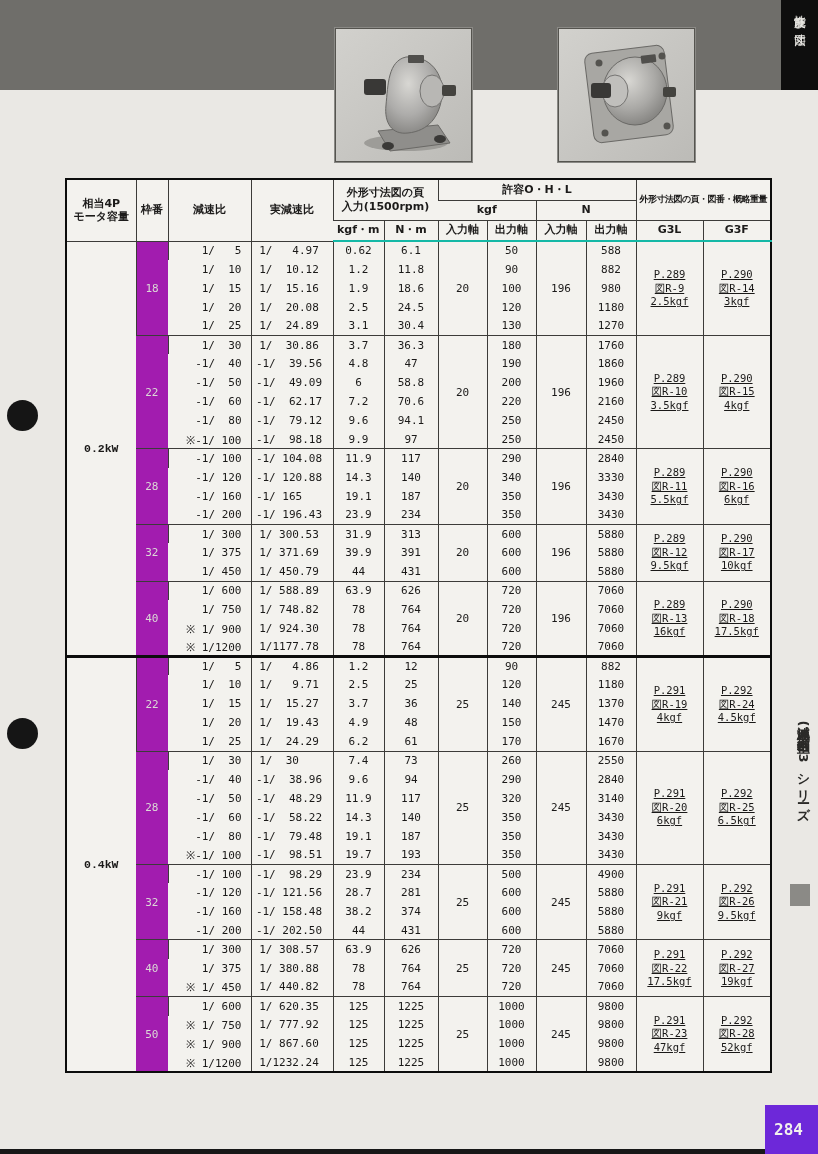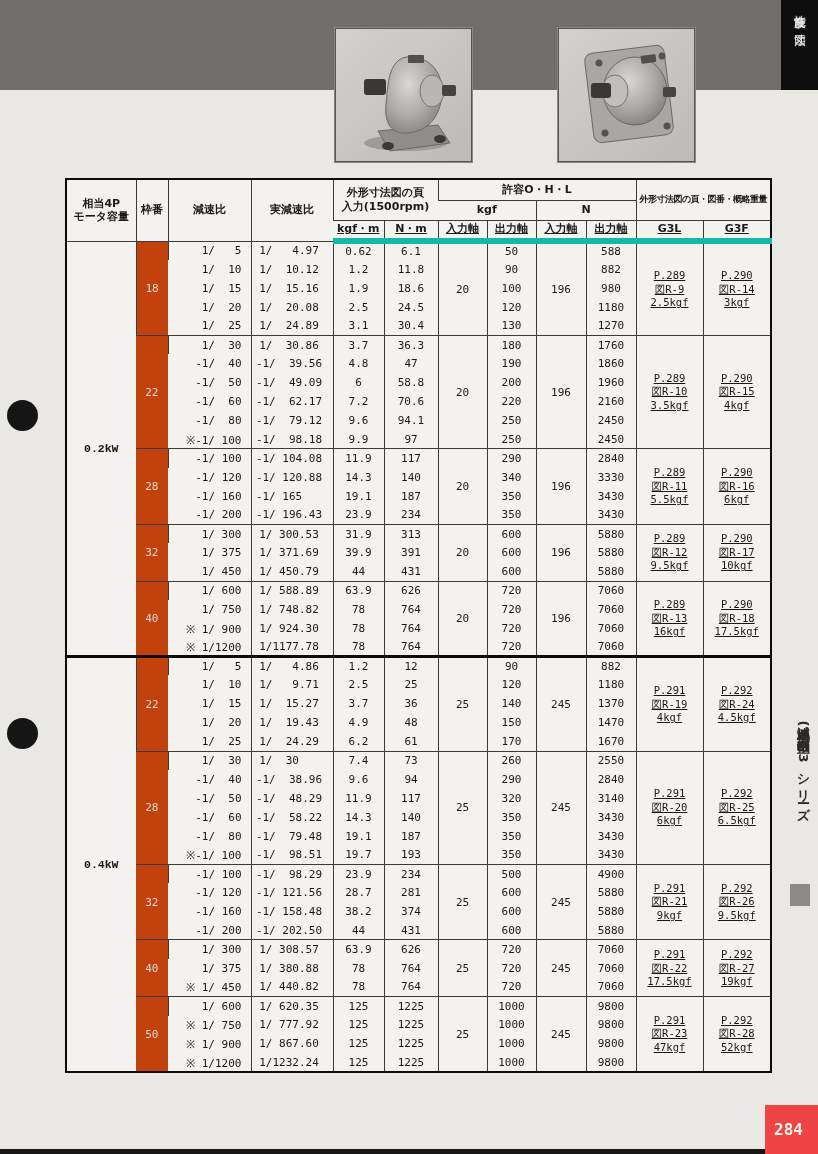--- a/index.html
+++ b/index.html
@@ -27,45 +27,45 @@
   .photo.right { left:558px; }
   
   .binding-dot { position:absolute; left:7px; width:31px; height:31px; border-radius:50%; background:#151515; }
   .dot1 { top:400px; } .dot2 { top:718px; }
   .side-caption {
     position:absolute; right:6px; top:716px; writing-mode:vertical-rl;
     font-size:13px; font-weight:bold; color:#2b2a28; letter-spacing:1.5px;
   }
   .side-block { position:absolute; right:8px; top:884px; width:20px; height:22px; background:#8b8a86; }
   .page-num-box {
-    position:absolute; right:0; bottom:0; width:53px; height:49px; background:#ef4444;
+    position:absolute; right:0; bottom:0; width:53px; height:49px; background:#6d28d9;
     display:flex; align-items:center; justify-content:flex-start;
   }
   .page-num-box span { color:#f2f1ed; font-size:16px; font-weight:bold; padding-left:9px; font-family:"DejaVu Sans Mono",monospace; }
   .bottom-edge { position:absolute; left:0; bottom:0; width:765px; height:5px; background:#171717; }
   
   .spec-table-wrap { position:absolute; left:65px; top:178px; }
   table { border-collapse:collapse; table-layout:fixed; background:#f3f2ee; border:2px solid #0c0c0c; }
   th, td { border-left:1px solid #3c3b39; overflow:hidden; }
   th:first-child, td:first-child { border-left:none; }
   thead th {
     border-bottom:1px solid #3c3b39; font-size:11px; font-weight:bold; color:#1c1b1a;
     text-align:center; vertical-align:middle; line-height:1.25;
   }
-  thead tr.h3 th { border-bottom:6px solid #14b8a6;text-decoration:underline; }
+  thead tr.h3 th { border-bottom:2px solid #14b8a6; }
   thead th.dim { font-size:9px; letter-spacing:-0.5px;margin-left:42px; }
   tr.h1 { height:21px; } tr.h2 { height:20px; } tr.h3 { height:21px; }
   tbody td {
     height:18.9px; font-family:"DejaVu Sans Mono",monospace; font-size:11px; color:#1a1918;
     vertical-align:middle; border-top:none;
   }
   tbody tr.g-top td { border-top:1px solid #3c3b39; }
   tbody tr.s-top td { border-top:3px solid #0c0c0c; }
   td.cap { text-align:center; font-weight:bold; font-size:11.5px; font-family:Liberation Mono, monospace; }
-  td.frame { background:#c2410c; color:#dbdad6; text-align:center; font-size:11px; }
+  td.frame { background:#a21caf; color:#dbdad6; text-align:center; font-size:11px; }
   td.ratio { text-align:right; white-space:pre; padding-right:9px; }
   td.actual { text-align:center; white-space:pre; padding-right:6px;margin-top:12px; }
   td.num { text-align:center; }
   td.info { text-align:center; font-size:10.5px; line-height:13.5px; font-family:"DejaVu Sans Mono",monospace;text-decoration:underline; }
 </style>
 </head>
 <body>
 
 <div class="top-band"></div>
 

